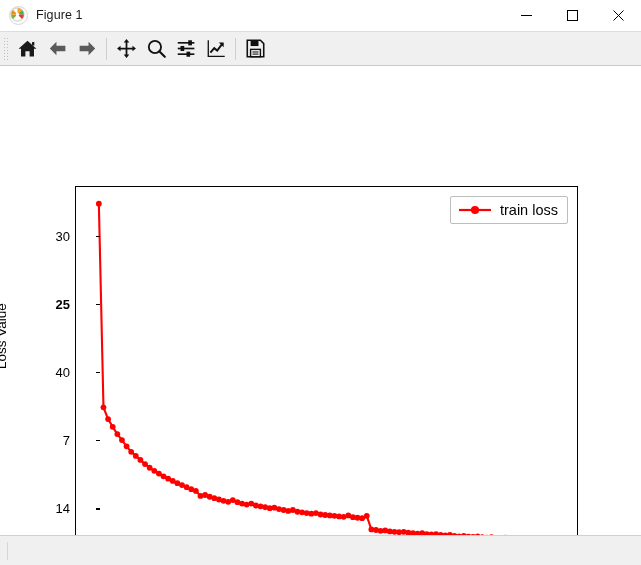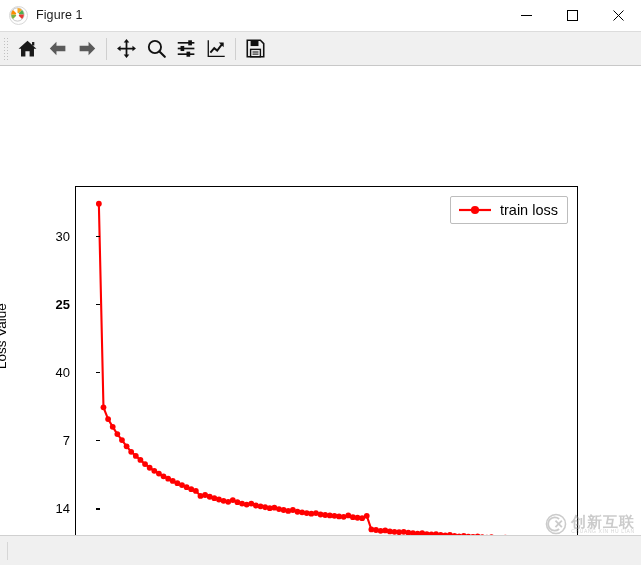--- a/index.html
+++ b/index.html
@@ -333,32 +333,20 @@
           <div class="ytick" style="top: 186.021px;">40</div>
           <div class="ytickmark" style="top: 186.021px;"></div>
           <div class="ytick" style="top: 117.882px; font-weight: bold;">25</div>
           <div class="ytickmark" style="top: 117.882px;"></div>
           <div class="ytick" style="top: 49.7419px;">30</div>
           <div class="ytickmark" style="top: 49.7419px;"></div>
         </div>
 
       <div class="ylabel">Loss Value</div>
 
-      <div class="watermark">
-        <svg width="22" height="22" viewBox="0 0 24 24">
-          <circle cx="12" cy="12" r="10.4" fill="none" stroke="#8d8d8d" stroke-width="1.7"></circle>
-          <path d="M15.4 6.6 A7.2 7.2 0 1 0 15.4 17.4" fill="none" stroke="#8d8d8d" stroke-width="2"></path>
-          <line x1="11.4" y1="8.4" x2="18.4" y2="15.4" stroke="#8d8d8d" stroke-width="2"></line>
-          <line x1="18.4" y1="8.4" x2="11.4" y2="15.4" stroke="#8d8d8d" stroke-width="2"></line>
-        </svg>
-        <div class="wm-txt">
-          <span class="wm-cn">创新互联</span>
-          <span class="wm-en">CHUANG XIN HU LIAN</span>
-        </div>
-      </div>
 
     </div>
   </div>
 
   <div class="statusbar">
     <div class="status-grip"></div>
     <span class="status-text"></span>
   </div>
 
 </div>

